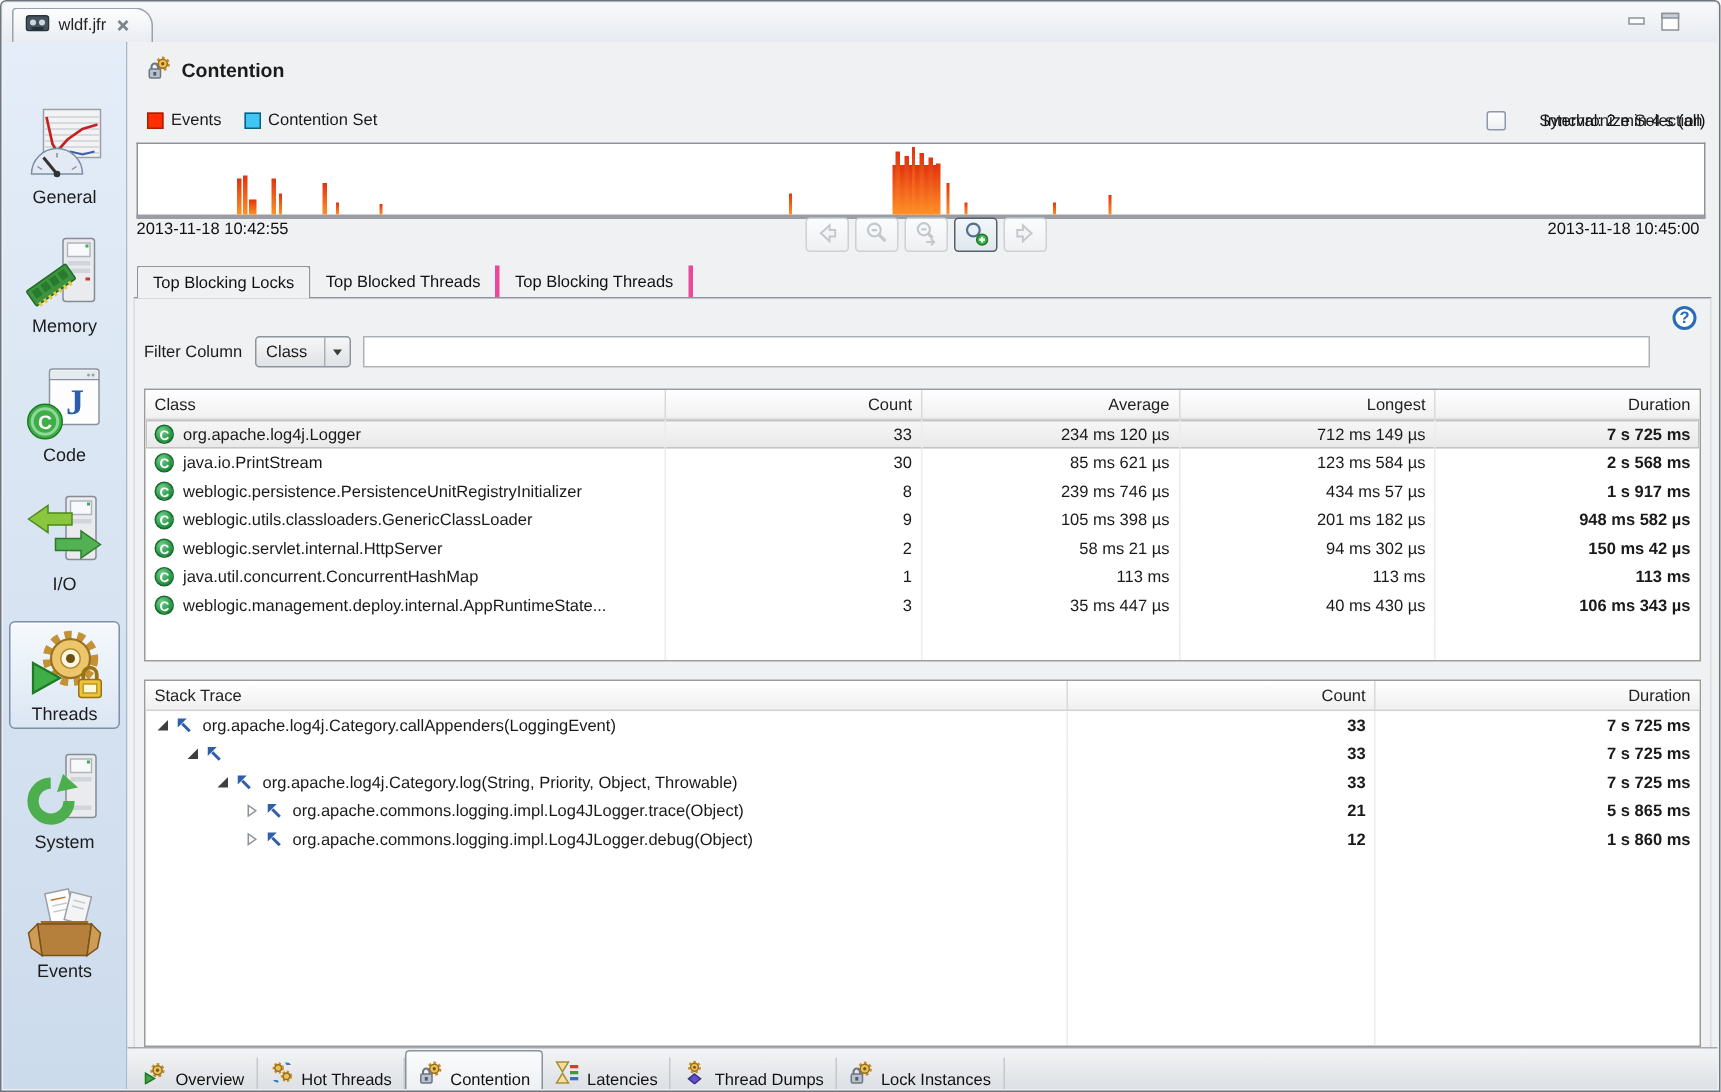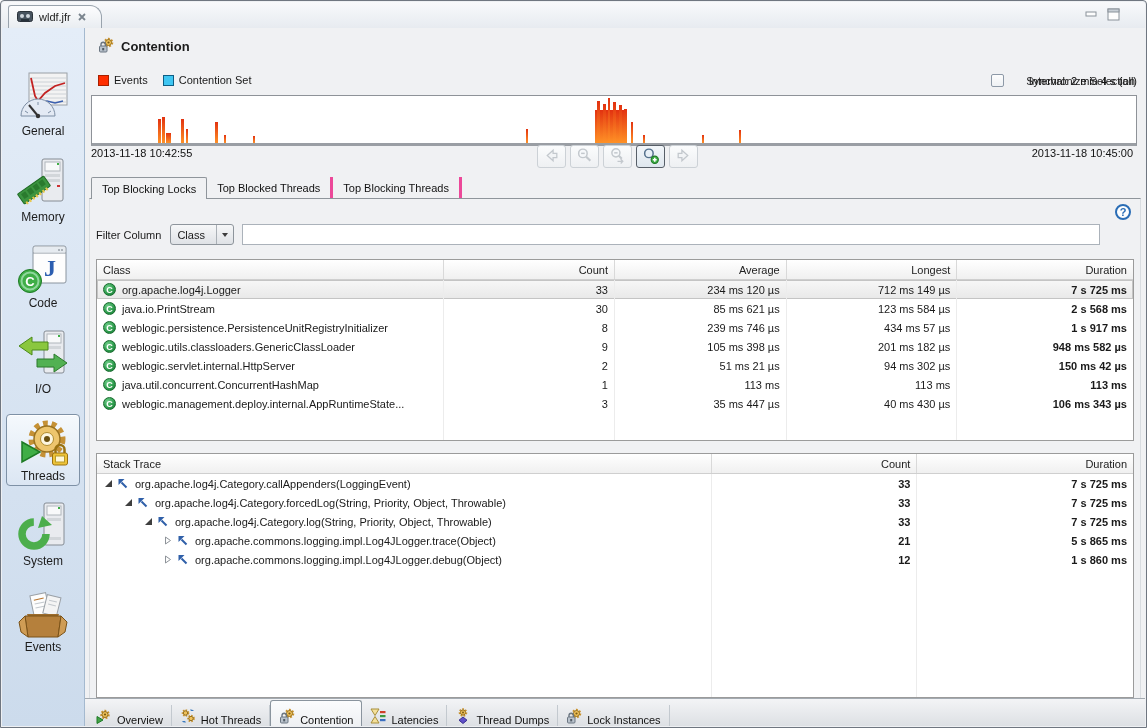--- a/index.html
+++ b/index.html
@@ -438,21 +438,21 @@
     <div class="td num lt-c3">201 ms 182 µs</div>
     <div class="td num bold lt-c4">948 ms 582 µs</div>
   </div>
 
   <div class="trow">
     <div class="td lt-c0">
               <span class="class-icon">C</span>
               <span>weblogic.servlet.internal.HttpServer</span>
             </div>
     <div class="td num lt-c1">2</div>
-    <div class="td num lt-c2">51 ms 21 µs</div>
+    <div class="td num lt-c2">58 ms 21 µs</div>
     <div class="td num lt-c3">94 ms 302 µs</div>
     <div class="td num bold lt-c4">150 ms 42 µs</div>
   </div>
 
   <div class="trow">
     <div class="td lt-c0">
               <span class="class-icon">C</span>
               <span>java.util.concurrent.ConcurrentHashMap</span>
             </div>
     <div class="td num lt-c1">1</div>
@@ -513,21 +513,20 @@
                 <svg width="9" height="9" viewBox="0 0 9 9">
                   <polygon points="8,1 8,8 1,8" fill="#3f3f3f"></polygon>
                 </svg>
               </span>
       <span class="frame-slot">
                 <svg width="11" height="11" viewBox="0 0 11 11">
                   <path d="M9.5 9.5 L4.5 4.5" stroke="#2f5fa8" stroke-width="2"></path>
                   <polygon points="1.5,1 7.5,1 1.5,7" fill="#2f5fa8"></polygon>
                 </svg>
               </span>
-      <span>org.apache.log4j.Category.forcedLog(String, Priority, Object, Throwable)</span>
     </div>
     <div class="td num bold st-c1">33</div>
     <div class="td num bold st-c2">7 s 725 ms</div>
   </div>
 
   <div class="trow">
     <div class="td st-c0 tree-cell" style="padding-left: 46px;">
       <span class="tri-slot">
                 <svg width="9" height="9" viewBox="0 0 9 9">
                   <polygon points="8,1 8,8 1,8" fill="#3f3f3f"></polygon>

